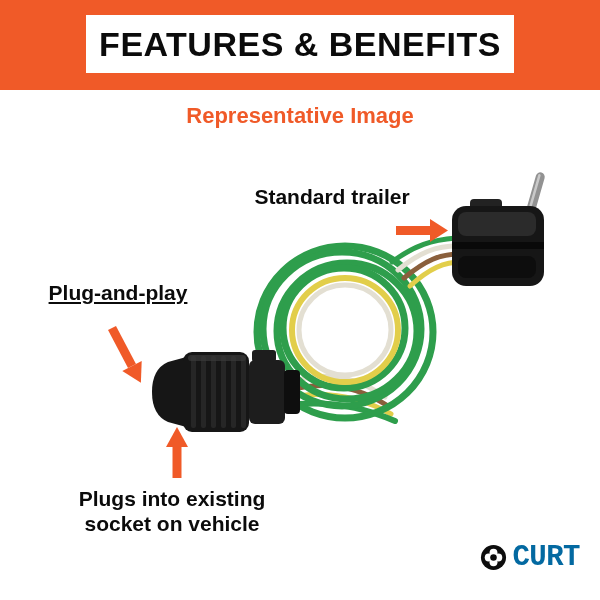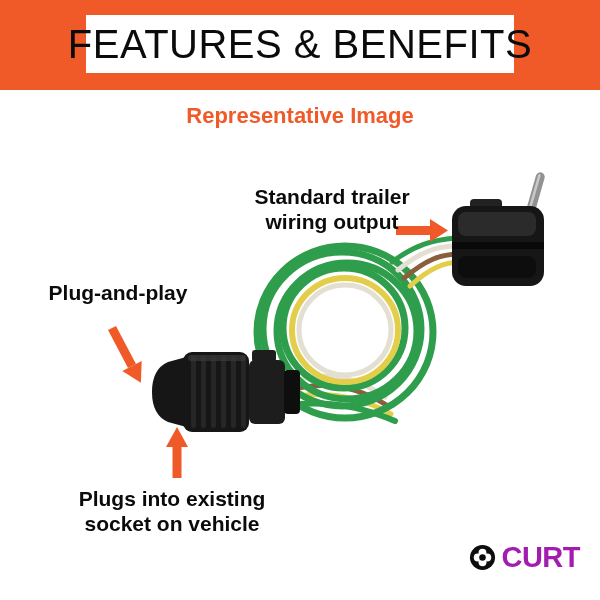--- a/index.html
+++ b/index.html
@@ -13,36 +13,36 @@
     --text-black:#0B0B0B;
   }
   *{box-sizing:border-box;}
   html,body{margin:0;padding:0;}
   body{width:600px;height:600px;background:#fff;font-family:"Liberation Sans",sans-serif;}
   .page{position:relative;width:600px;height:600px;background:#ffffff;overflow:hidden;}
 
   .banner{position:absolute;left:0;top:0;width:600px;height:90px;background:var(--accent);}
   .title-box{position:absolute;left:86px;top:15px;width:428px;height:58px;background:#ffffff;
              display:flex;align-items:center;justify-content:center;}
-  .page-title{font-size:40px;font-weight:normal;color:var(--text-black);letter-spacing:0.5px;white-space:nowrap;}
+  .page-title{font-size:34px;font-weight:bold;color:var(--text-black);letter-spacing:0.5px;white-space:nowrap;}
 
   .subtitle{position:absolute;left:0;top:103px;width:600px;text-align:center;
             color:var(--accent);font-size:22px;font-weight:bold;}
 
   .illustration{position:absolute;left:0;top:0;width:600px;height:600px;z-index:1;}
 
   .annotation{position:absolute;z-index:2;color:var(--text-black);font-size:21px;font-weight:bold;
               line-height:1.2;text-align:center;}
   .annotation span{display:block;}
   .anno-wiring-output{left:210px;top:184px;width:244px;}
-  .anno-connector{left:10px;top:280px;width:216px;}
+  .anno-connector{left:10px;top:280px;width:216px;text-decoration:underline;}
   .anno-socket{left:44px;top:486px;width:256px;}
 
   .logo{position:absolute;right:20px;bottom:26px;z-index:2;display:flex;align-items:center;gap:5px;}
-  .logo-text{font-size:29px;font-weight:bold;color:#a21caf;letter-spacing:-0.5px;}
+  .logo-text{font-size:29px;font-weight:bold;color:#0369a1;letter-spacing:-0.5px;font-family:Liberation Mono, monospace;}
 
   svg .stroke-green{stroke:var(--wire-green);}
   svg .stroke-yellow{stroke:var(--wire-yellow);}
   svg .stroke-white{stroke:var(--wire-white);}
   svg .stroke-brown{stroke:var(--wire-brown);}
   svg .fill-accent{fill:var(--accent);}
   svg .stroke-accent{stroke:var(--accent);}
   svg .fill-connector{fill:var(--connector-black);}
 </style>
 </head>
@@ -117,21 +117,20 @@
       <polygon class="fill-accent" points="122.3,371.1 141.7,360.9 140.9,382.8"></polygon>
     </g>
     <g>
       <path class="stroke-accent" d="M177 478 L177 446" stroke-width="9" fill="none"></path>
       <polygon class="fill-accent" points="166,447 188,447 177,427"></polygon>
     </g>
   </svg>
 
   <div class="annotation anno-wiring-output">
     <span>Standard trailer</span>
-    <span>wiring output</span>
   </div>
   <div class="annotation anno-connector">
     <span>Plug-and-play</span>
   </div>
   <div class="annotation anno-socket">
     <span>Plugs into existing</span>
     <span>socket on vehicle</span>
   </div>
 
   <div class="logo">

